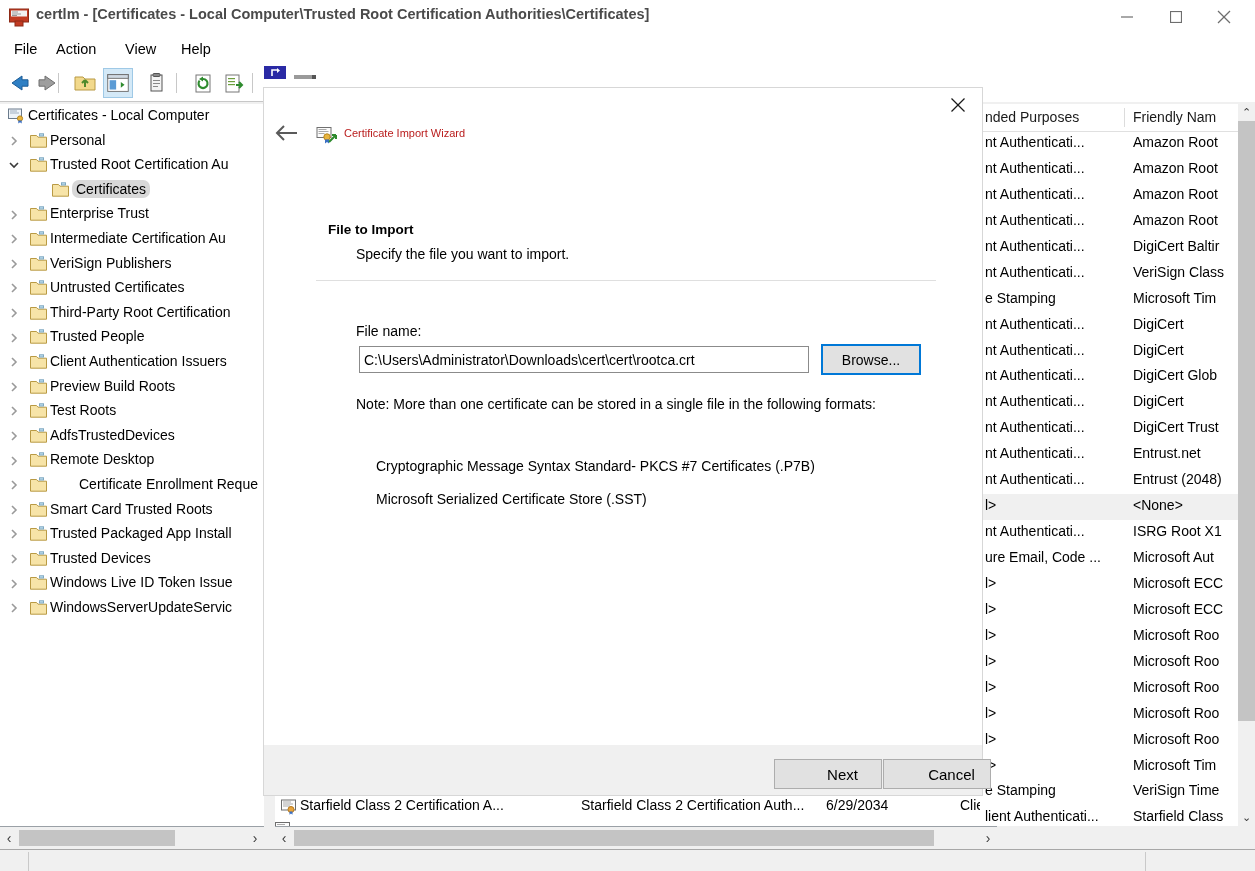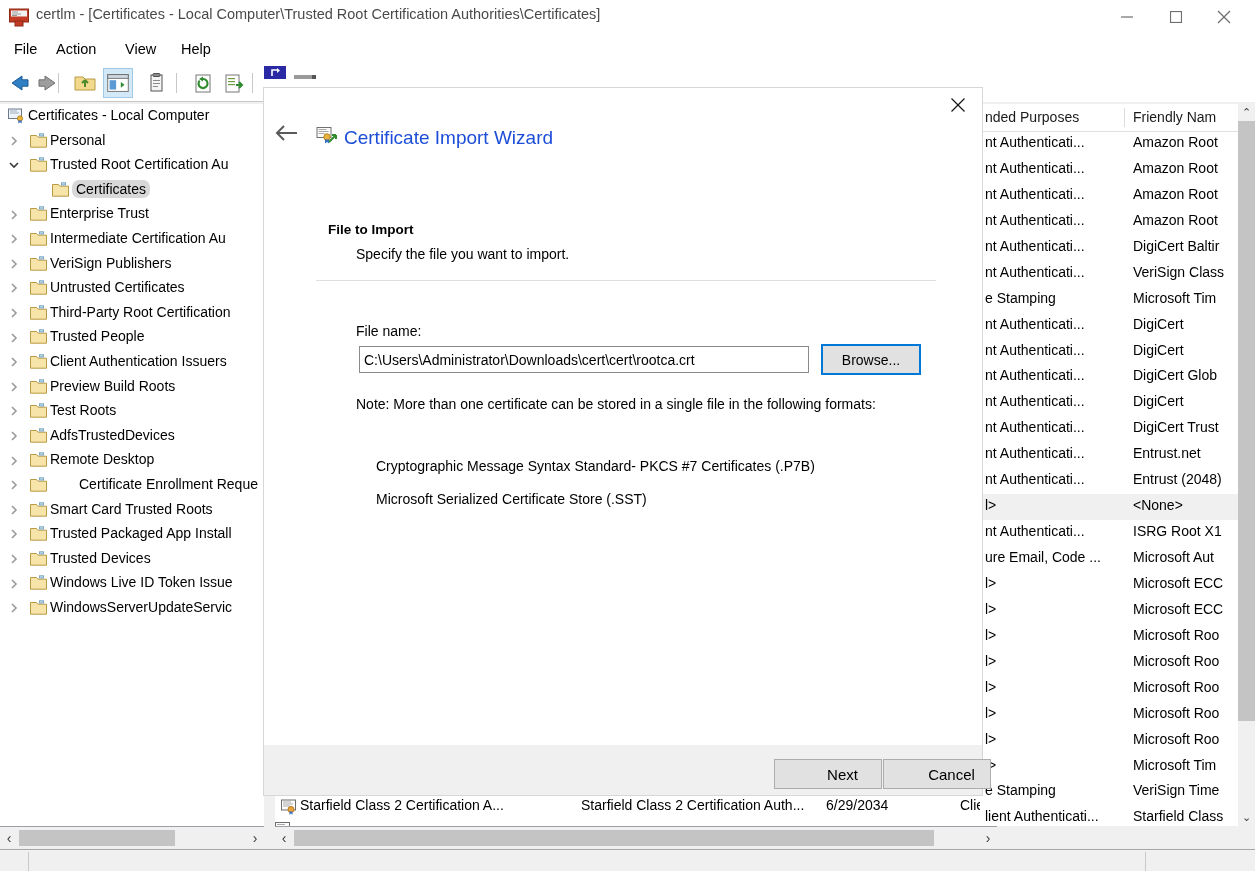--- a/index.html
+++ b/index.html
@@ -7,21 +7,21 @@
     width:1255px;height:871px;overflow:hidden;
     background:#ffffff;
     font-family:"Liberation Sans", sans-serif;
     font-size:13px;
     color:#000;
     -webkit-font-smoothing:antialiased;
   }
   .app{position:relative;width:1255px;height:871px;background:#f0f0f0;}
 
   
-  .titlebar{position:absolute;left:0;top:0;width:1255px;height:34px;background:#ffffff;}
+  .titlebar{position:absolute;left:0;top:0;width:1255px;height:34px;background:#ffffff;font-weight:bold;}
   .titlebar .tb-icon{position:absolute;left:8px;top:6px;width:22px;height:22px;}
   .titlebar .tb-text{position:absolute;left:36px;top:6px;font-size:14.5px;color:#4a4a4a;white-space:nowrap;}
   .wbtn{position:absolute;top:0;width:46px;height:34px;cursor:default;}
   .wbtn svg{position:absolute;left:50%;top:50%;transform:translate(-50%,-50%);}
   .wbtn-min{right:105px;}
   .wbtn-max{right:56px;}
   .wbtn-close{right:8px;}
 
   
   .menubar{position:absolute;left:0;top:34px;width:1255px;height:30px;background:#ffffff;}
@@ -75,21 +75,21 @@
   
   .statusbar{position:absolute;left:0;top:849px;width:1255px;height:22px;background:#f0f0f0;border-top:1px solid #a7a7a7;box-sizing:border-box;}
   .sb-sep{position:absolute;top:2px;width:1px;height:19px;background:#c9c9c9;}
 
   
   .dialog{position:absolute;left:264px;top:88px;width:718px;height:707px;background:#ffffff;box-shadow:0 0 0 1px #d7d7d7;}
   .dlg-close{position:absolute;right:2px;top:2px;width:44px;height:30px;cursor:default;}
   .dlg-close svg{position:absolute;left:50%;top:50%;transform:translate(-50%,-50%);}
   .dlg-back{position:absolute;left:10px;top:36px;width:36px;height:30px;cursor:default;}
   .dlg-wizicon{position:absolute;left:52px;top:38px;width:22px;height:22px;}
-  .dlg-title{position:absolute;left:80px;top:39px;font-size:19px;color:#1d4ed8;}
+  .dlg-title{position:absolute;left:80px;top:39px;font-size:11px;color:#b91c1c;}
   .dlg-body{position:absolute;left:0;top:108px;width:718px;height:549px;}
   .sec-title{position:absolute;left:64px;top:26px;font-size:13.5px;font-weight:bold;color:#000;}
   .sec-sub{position:absolute;left:92px;top:50px;font-size:14px;color:#000;}
   .sec-rule{position:absolute;left:52px;top:84px;width:620px;height:1px;background:#dfdfdf;}
   .fld-label{position:absolute;left:92px;top:127px;font-size:14px;color:#000;}
   .fld-input{position:absolute;left:95px;top:150px;width:450px;height:27px;border:1px solid #8b8b8b;background:#fff;box-sizing:border-box;font-family:"Liberation Sans",sans-serif;font-size:14px;color:#000;padding:0 4px;outline:none;}
   .browse-btn{position:absolute;left:557px;top:148px;width:100px;height:31px;background:#e1e1e1;border:2px solid #0078d7;box-sizing:border-box;font-family:"Liberation Sans",sans-serif;font-size:14px;color:#000;cursor:default;}
   .note-main{position:absolute;left:92px;top:200px;font-size:14px;color:#000;white-space:nowrap;}
   .note-item{position:absolute;left:112px;font-size:14px;color:#000;white-space:nowrap;}
   .dlg-footer{position:absolute;left:0;top:657px;width:718px;height:50px;background:#f0f0f0;}

